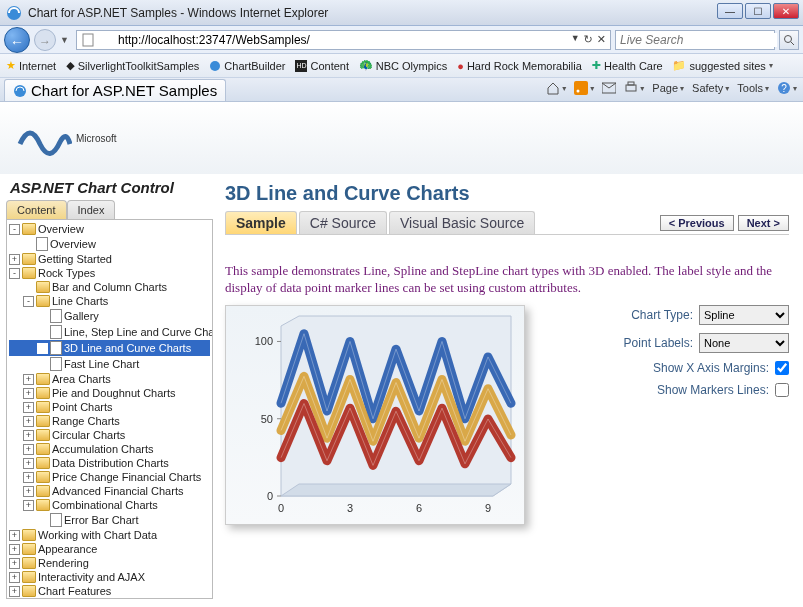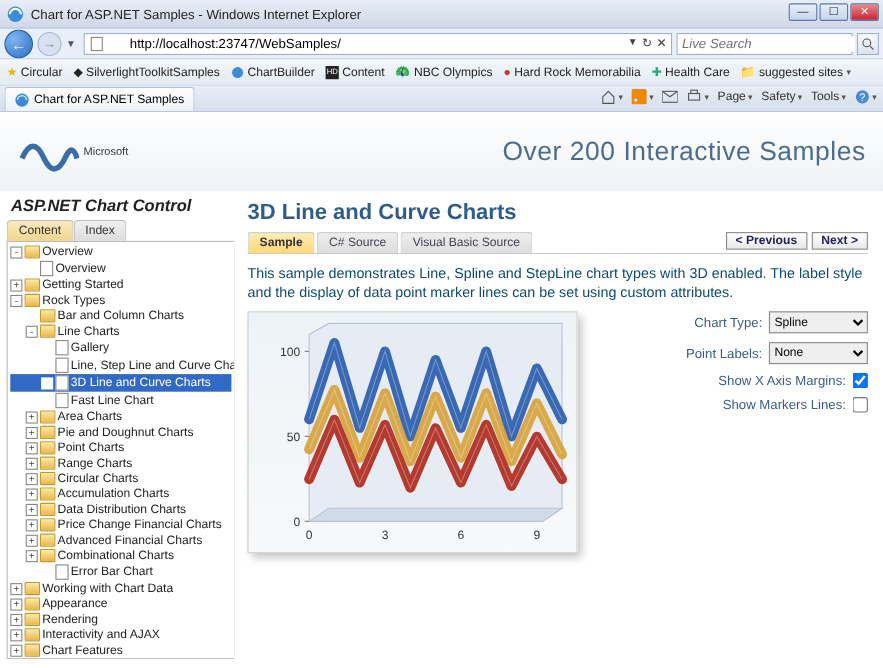--- a/index.html
+++ b/index.html
@@ -27,21 +27,21 @@
 .mag { width: 20px; height: 20px; border: 1px solid #a0b0c8; background: linear-gradient(#f7f8fb,#dde5f0); display: flex; align-items: center; justify-content: center; }
 
 
 .favbar { height: 24px; background: linear-gradient(#f3f6fb,#e4eaf3); border-bottom: 1px solid #c8d4e6; display: flex; align-items: center; padding: 0 6px; gap: 10px; font-size: 11px; color: #222; }
 .favbar .item { display: flex; align-items: center; gap: 3px; white-space: nowrap; }
 .favbar .star { color: #f7b500; }
 .favbar .icon-sq { width: 12px; height: 12px; display: inline-block; }
 
 
 .tabbar { height: 24px; background: linear-gradient(#e8edf6,#d5dfed); border-bottom: 1px solid #b5c3d8; display: flex; align-items: flex-end; padding: 0 4px; position: relative; }
-.page-tab { height: 22px; background: linear-gradient(#fdfdfe,#eef2f8); border: 1px solid #b5c3d8; border-bottom: none; border-radius: 3px 3px 0 0; display: flex; align-items: center; padding: 0 8px; gap: 4px; font-size: 11px; }
+.page-tab { height: 22px; background: linear-gradient(#fdfdfe,#eef2f8); border: 1px solid #b5c3d8; border-bottom: none; border-radius: 3px 3px 0 0; display: flex; align-items: center; padding: 0 8px; gap: 4px; font-size: 15px; }
 .tabbar-tools { position: absolute; right: 6px; top: 3px; display: flex; gap: 8px; align-items: center; font-size: 11px; color: #333; }
 .tabbar-tools .tb-item { display: flex; align-items: center; gap: 2px; }
 .tb-dd { font-size: 8px; color: #555; }
 
 
 .content-header { height: 72px; background: linear-gradient(180deg, #fff, #eef2f6); display: flex; align-items: center; justify-content: space-between; padding: 0 16px; border-bottom: 0; position: relative; }
 .net-logo { display: flex; align-items: center; gap: 4px; }
 .over200 { font-size: 24px; color: #4a6d8f; font-weight: 300; letter-spacing: 0.5px; }
 .subtitle { position: absolute; left: 10px; bottom: -22px; font-size: 15px; font-weight: bold; font-style: italic; color: #222; }
 
@@ -58,25 +58,25 @@
 .folder-icon { width: 14px; height: 12px; background: linear-gradient(#ffe9a3,#e8b84a); border: 1px solid #c39a2a; border-radius: 1px; flex-shrink: 0; }
 .page-icon { width: 12px; height: 14px; background: #fff; border: 1px solid #888; position: relative; flex-shrink: 0; }
 .lvl0 { padding-left: 0; }
 .lvl1 { padding-left: 14px; }
 .lvl2 { padding-left: 28px; }
 
 
 .mainpanel { flex: 1; padding: 8px 14px 0 10px; }
 .chart-title { font-size: 20px; font-weight: bold; color: #2f5d8a; margin-bottom: 6px; }
 .sample-tabs { display: flex; align-items: center; border-bottom: 1px solid #ccc; position: relative; }
-.stab { padding: 3px 10px; border: 1px solid #ccc; border-bottom: none; border-radius: 3px 3px 0 0; background: linear-gradient(#eee,#ddd); font-size: 11px; color: #445; margin-right: 2px; }
+.stab { padding: 3px 10px; border: 1px solid #ccc; border-bottom: none; border-radius: 3px 3px 0 0; background: linear-gradient(#eee,#ddd); font-size: 14px; color: #445; margin-right: 2px; }
 .stab.active { background: linear-gradient(#ffecb8,#ffd777); color: #333; font-weight: bold; }
 .nav-btns { position: absolute; right: 0; bottom: 3px; display: flex; gap: 4px; }
 .nav-btn { border: 1px solid #888; background: linear-gradient(#fff,#e8e8e8); padding: 1px 8px; font-size: 11px; color: #225; font-weight: bold; }
-.desc { font-size: 13px; color: #0c4a6e; margin: 10px 0 8px; line-height: 1.3; }
+.desc { font-size: 13px; color: #701a75; margin: 28px 0 8px; line-height: 1.3; font-family: Liberation Serif, serif; }
 .sample-row { display: flex; gap: 20px; }
 .chart-box { width: 300px; height: 220px; border: 1px solid #ccc; background: linear-gradient(#eef3f7,#f7f9fb); box-shadow: 4px 4px 8px rgba(0,0,0,0.25); position: relative; }
 .controls { flex: 1; font-size: 12px; color: #3a5d85; }
 .ctrl-row { display: flex; justify-content: flex-end; align-items: center; gap: 6px; margin-bottom: 8px; }
 .ctrl-row label { text-align: right; }
 .ctrl-row select { width: 90px; height: 20px; border: 1px solid #888; font-size: 11px; }
 .ctrl-row input[type=checkbox] { width: 14px; height: 14px; }
 </style>
 </head>
 <body>
@@ -119,21 +119,21 @@
     <svg width="12" height="12">
         <circle cx="5" cy="5" r="3.5" stroke="#555" fill="none"></circle>
         <line x1="8" y1="8" x2="11" y2="11" stroke="#555"></line>
       </svg>
   </div>
 </div>
 
 <div class="favbar">
   <span class="item">
       <span class="star">★</span>
-      <span>Circular</span>
+      <span>Internet</span>
     </span>
   <span class="item">
       <span>◆</span>
       <span>SilverlightToolkitSamples</span>
     </span>
   <span class="item">
       <svg width="12" height="12">
         <circle cx="6" cy="6" r="5" fill="#3a8bd8"></circle>
       </svg>
       <span>ChartBuilder</span>
@@ -220,21 +220,20 @@
 
 <div class="content-header">
   <div class="net-logo">
     <svg width="56" height="48">
         <path d="M4 30 Q14 8 24 30 Q34 50 44 28 Q50 16 54 30" stroke="#3a6da8" stroke-width="5" fill="none"></path>
       </svg>
     <div>
       <div style="font-size:10px;color:#333">Microsoft</div>
     </div>
   </div>
-  <div class="over200">Over 200 Interactive Samples</div>
   <div class="subtitle">ASP.NET Chart Control</div>
 </div>
 
 <div class="mainrow">
 
   <div class="sidebar">
     <div class="side-tabs">
       <div class="side-tab">Content</div>
       <div class="side-tab inactive">Index</div>
     </div>

